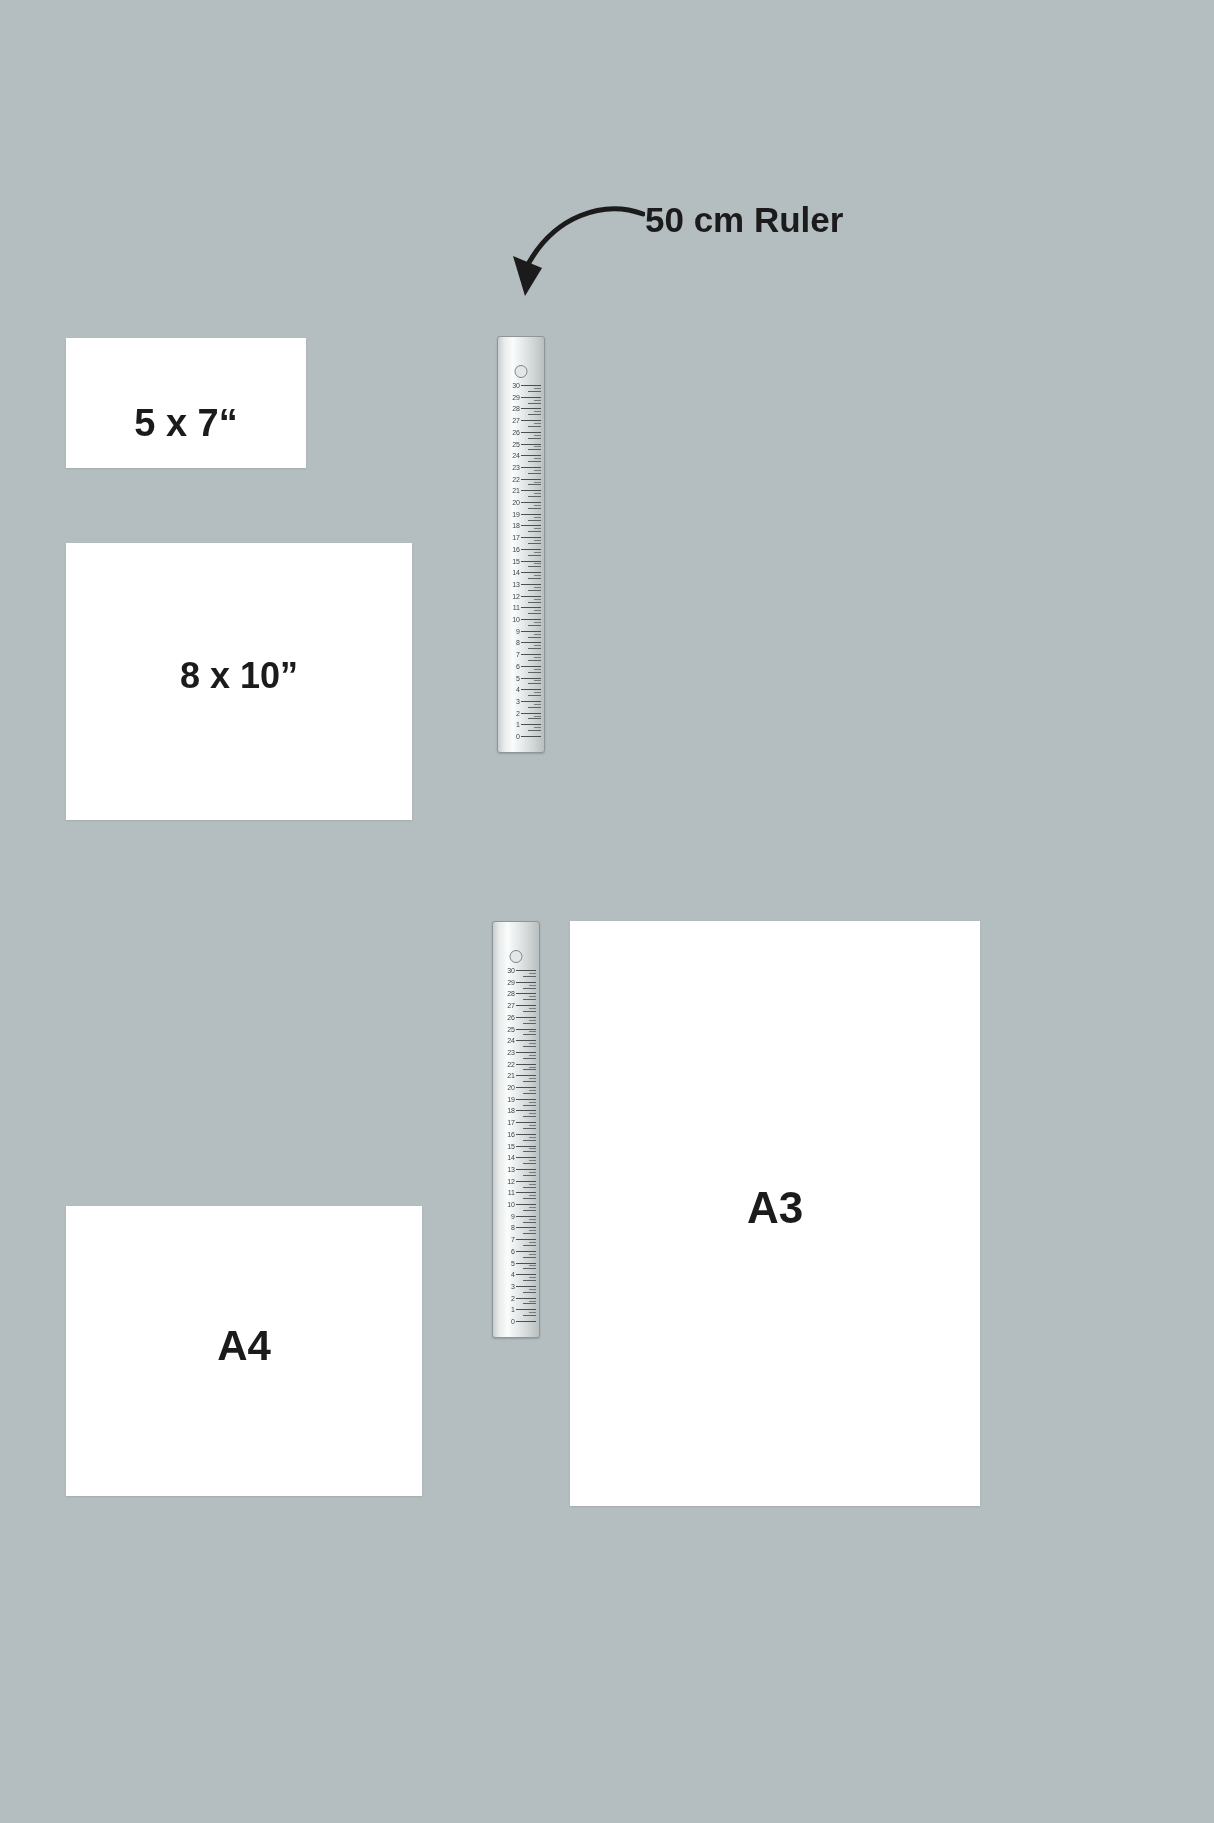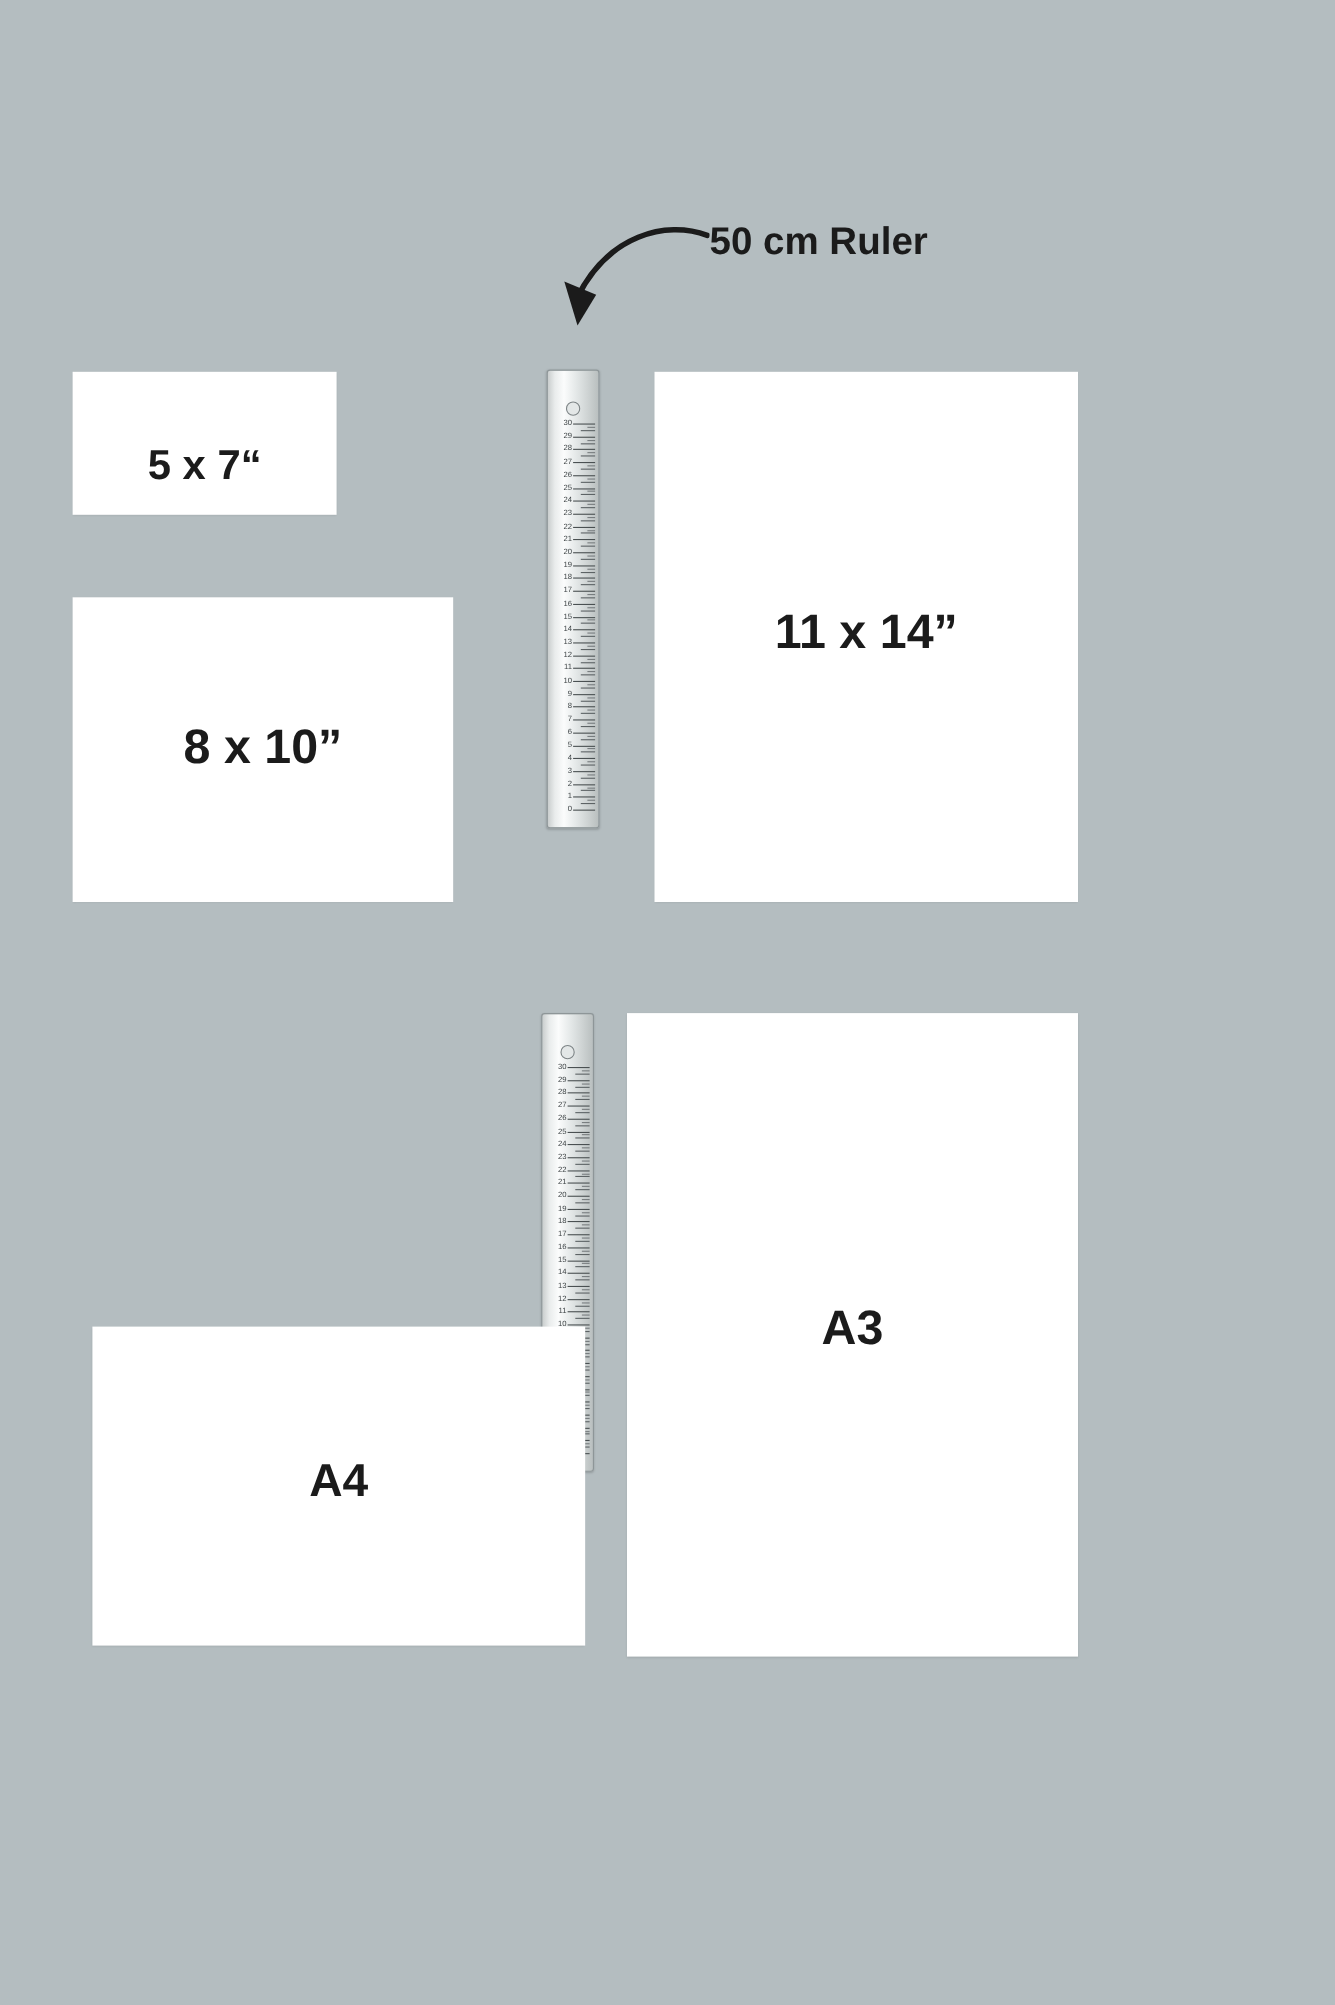--- a/index.html
+++ b/index.html
@@ -52,32 +52,32 @@
     font-family: "Liberation Sans", sans-serif;
     white-space: nowrap;
   }
 
   
   #sheet-5x7 { left: 66px;  top: 338px;  width: 240px; height: 130px; }
   #sheet-5x7 .sheet-label { top: 64px; font-size: 38px; }
 
   
   #sheet-8x10 { left: 66px;  top: 543px;  width: 346px; height: 277px; }
-  #sheet-8x10 .sheet-label { top: 112px; font-size: 44px; }
+  #sheet-8x10 .sheet-label { top: 112px; font-size: 36px; }
 
   
   #sheet-11x14 { left: 595px; top: 338px;  width: 385px; height: 482px; }
   #sheet-11x14 .sheet-label { top: 212px; font-size: 44px; }
 
   
   #sheet-a5 { left: 66px;  top: 921px;  width: 286px; height: 201px; }
   #sheet-a5 .sheet-label { top: 74px; font-size: 42px; }
 
   
-  #sheet-a4 { left: 84px;  top: 1206px; width: 448px; height: 290px; }
+  #sheet-a4 { left: 66px;  top: 1206px; width: 356px; height: 290px; }
   #sheet-a4 .sheet-label { top: 116px; font-size: 42px; }
 
   
   #sheet-a3 { left: 570px; top: 921px;  width: 410px; height: 585px; }
   #sheet-a3 .sheet-label { top: 262px; font-size: 44px; }
 
   
   .ruler {
     position: absolute;
     border: 1px solid #8e9698;
@@ -420,23 +420,20 @@
   </div>
 
   <div class="sheet" id="sheet-5x7">
     <div class="sheet-label">5 x 7“</div>
   </div>
 
   <div class="sheet" id="sheet-8x10">
     <div class="sheet-label">8 x 10”</div>
   </div>
 
-  <div class="sheet" id="sheet-11x14">
-    <div class="sheet-label">11 x 14”</div>
-  </div>
 
 
   <div class="sheet" id="sheet-a4">
     <div class="sheet-label">A4</div>
   </div>
 
   <div class="sheet" id="sheet-a3">
     <div class="sheet-label">A3</div>
   </div>
 

